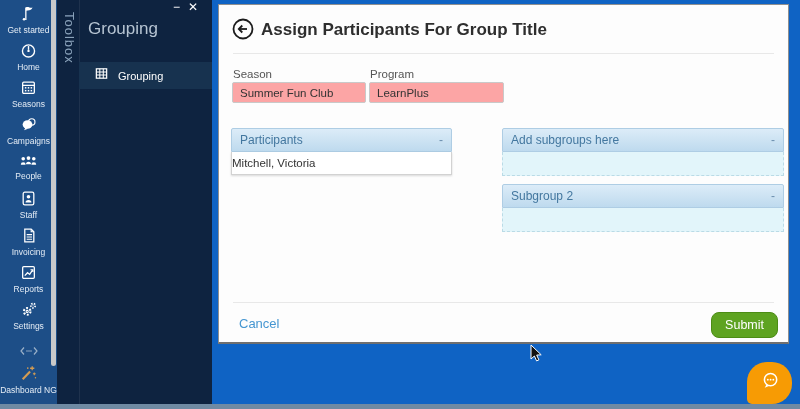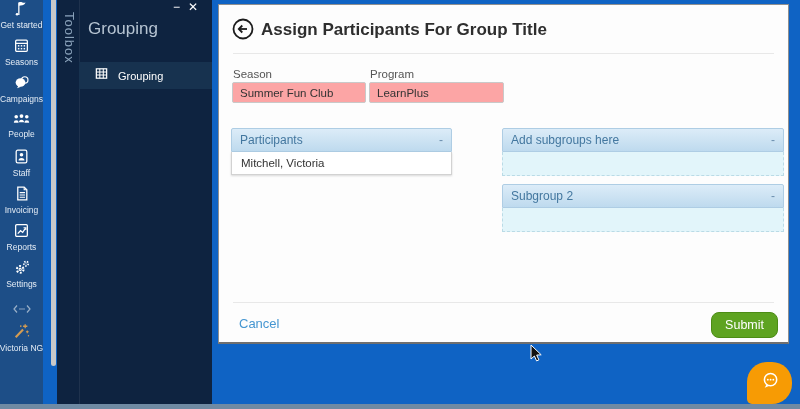--- a/index.html
+++ b/index.html
@@ -1,21 +1,21 @@
 <!DOCTYPE html>
 <html><head>
 <meta charset="utf-8">
 <style>
   * { margin:0; padding:0; box-sizing:border-box; }
   html,body { width:800px; height:409px; overflow:hidden; }
   body { font-family:"Liberation Sans", sans-serif; position:relative; background:#0f63c4; }
 
   
-  .sidebar { position:absolute; left:0; top:0; width:43px; height:404px; background:#1d4e87;
-             display:flex; flex-direction:column; align-items:center; }
+  .sidebar { position:absolute; left:0; top:0; width:57px; height:404px; background:#1d4e87;
+             display:flex; flex-direction:column; align-items:center; padding-top:5px; }
   .sb-item { width:100%; display:flex; flex-direction:column; align-items:center; height:37px; }
   .sb-item.short { height:26px; justify-content:center; }
   .sb-item .lbl { font-size:8.5px; color:#e4ecf5; margin-top:3px; white-space:nowrap; }
   .sb-item svg { display:block; }
   .scrollbar { position:absolute; left:51px; top:0; width:5px; height:366px; background:#c9c9c9; border-radius:0 0 3px 3px; }
 
   
   .toolbox { position:absolute; left:57px; top:0; width:155px; height:404px; background:#0e2340; }
   .tb-controls { position:absolute; top:0px; right:6px; color:#fff; font-size:12px; letter-spacing:8px; }
   .tb-controls span { cursor:default; }
@@ -43,21 +43,21 @@
 
   .panel-header { height:22px; background:linear-gradient(#dcecf8,#bedaee); border:1px solid #aecde4;
                   border-radius:2px 2px 0 0; display:flex; align-items:center; justify-content:space-between;
                   padding:11px 8px; }
   .panel-header .pt { font-size:12px; color:#43779f; }
   .panel-header .collapse { font-size:12px; color:#6b8fae; cursor:pointer; }
 
   .participants { position:absolute; left:12px; top:123px; width:221px; }
   .p-row { height:23px; background:#fff; border:1px solid #d2d2d2; border-top:none;
            box-shadow:0 1px 2px rgba(0,0,0,0.15); display:flex; align-items:center;
-           font-size:11.5px; color:#333; padding-left:9px; }
+           font-size:11.5px; color:#333; }
 
   .sub-col { position:absolute; left:283px; width:282px; }
   .sub1 { top:123px; } .sub2 { top:179px; }
   .drop-zone { height:24px; background:#e2f5fa; border:1px dashed #badbe6; border-top:none; }
 
   .hr2 { position:absolute; left:14px; right:14px; top:297px; height:1px; background:#e8e8e8; }
   .cancel-link { position:absolute; left:20px; top:311px; font-size:13px; color:#4596d1; cursor:pointer; }
   .submit-btn { position:absolute; right:10px; top:307px; background:#5ea321; border:1px solid #4c8c15;
                 border-radius:8px; color:#fff; font-size:12.5px; padding:5px 13px; cursor:pointer;
                 font-family:"Liberation Sans",sans-serif; }
@@ -75,20 +75,30 @@
 <nav class="sidebar">
   <div class="sb-item">
     <span>
       <svg width="17" height="17" viewBox="0 0 16 16">
           <path d="M5.5 14V2.3" stroke="#fff" stroke-width="1.2" fill="none"></path>
           <path d="M5.5 2.3c2.4-1.3 4 1.1 6.6.1-1.7 1.5-.9 2.7-6.6 3z" fill="#fff"></path>
           <circle cx="3.8" cy="13.4" r="1.2" fill="#fff"></circle>
         </svg>
     </span>
     <span class="lbl">Get started</span>
+  </div>
+  <div class="sb-item">
+    <span>
+      <svg width="17" height="17" viewBox="0 0 16 16">
+          <circle cx="8" cy="8.4" r="5.7" stroke="#fff" stroke-width="1.3" fill="none"></circle>
+          <circle cx="8" cy="8.4" r="1.1" fill="#fff"></circle>
+          <path d="M8 7.4V3.8" stroke="#fff" stroke-width="1.3"></path>
+        </svg>
+    </span>
+    <span class="lbl">Home</span>
   </div>
   <div class="sb-item">
     <span>
       <svg width="17" height="17" viewBox="0 0 16 16">
           <rect x="2.5" y="3" width="11" height="10.5" rx="1" stroke="#fff" stroke-width="1.2" fill="none"></rect>
           <path d="M2.5 6h11" stroke="#fff" stroke-width="1.2"></path>
           <g fill="#fff">
             <rect x="4.6" y="7.6" width="1.4" height="1.4"></rect>
             <rect x="7.3" y="7.6" width="1.4" height="1.4"></rect>
             <rect x="10" y="7.6" width="1.4" height="1.4"></rect>
@@ -181,21 +191,21 @@
   <div class="sb-item">
     <span>
       <svg width="19" height="18" viewBox="0 0 18 17">
           <path d="M3.5 14.5L10.5 7" stroke="#d49c52" stroke-width="2"></path>
           <path d="M12.5 2v4M10.5 4h4" stroke="#d49c52" stroke-width="1.2"></path>
           <path d="M14.5 8v2.6M13.2 9.3h2.6" stroke="#d49c52" stroke-width="1"></path>
           <circle cx="8.3" cy="3.8" r="0.8" fill="#d49c52"></circle>
           <circle cx="15.6" cy="13" r="0.7" fill="#d49c52"></circle>
         </svg>
     </span>
-    <span class="lbl">Victoria NG</span>
+    <span class="lbl">Dashboard NG</span>
   </div>
 </nav>
 <div class="scrollbar"></div>
 
 <section class="toolbox">
   <div class="tb-controls">
     <span>−</span><span>✕</span>
   </div>
   <div class="tb-vertical">Toolbox</div>
   <div class="tb-vline"></div>

